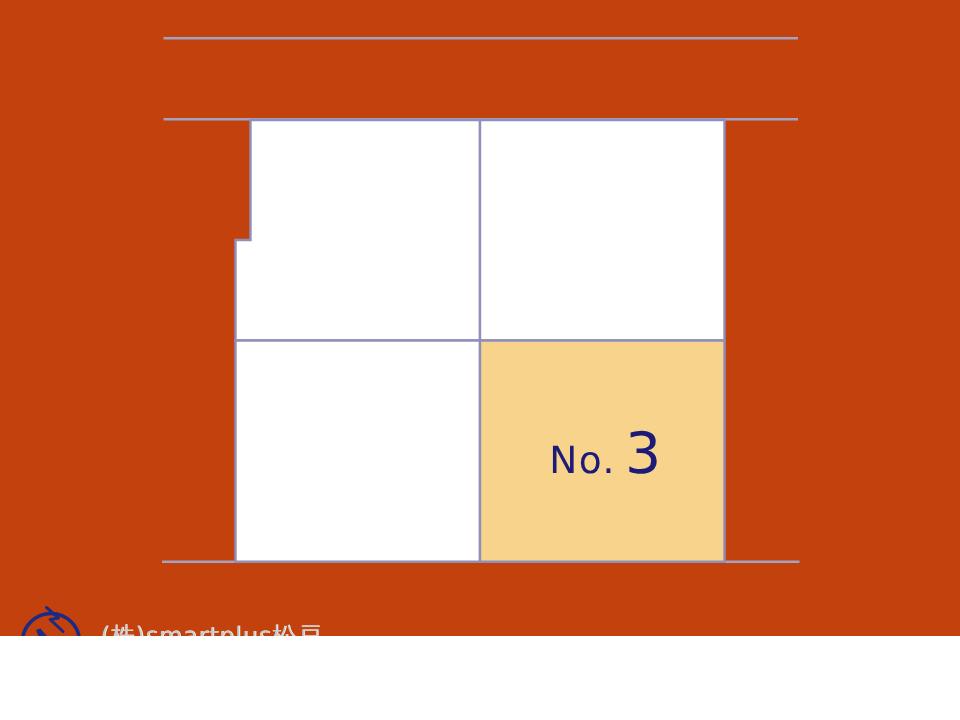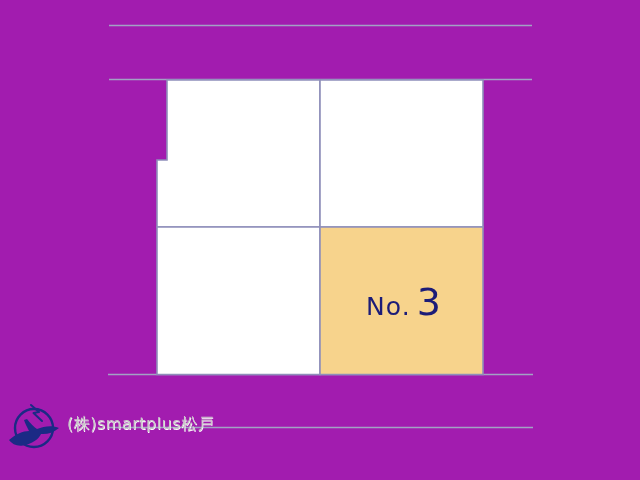--- a/index.html
+++ b/index.html
@@ -4,22 +4,22 @@
 <style>
   html, body {
     margin: 0;
     padding: 0;
     background: #ffffff;
     font-family: "DejaVu Sans", "Liberation Sans", sans-serif;
   }
   .canvas {
     position: relative;
     width: 640px;
-    height: 480px;
-    background: #a21caf;
+    height: 424px;
+    background: #c2410c;
     overflow: hidden;
   }
   .plan-svg {
     position: absolute;
     left: 0;
     top: 0;
     width: 640px;
     height: 480px;
   }
   .plot-label {

